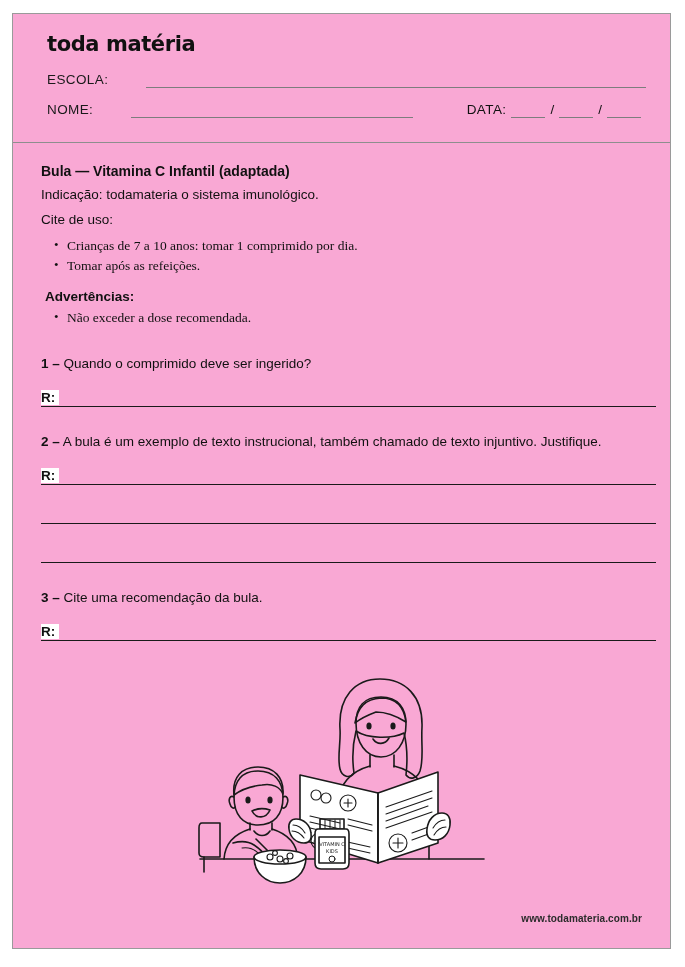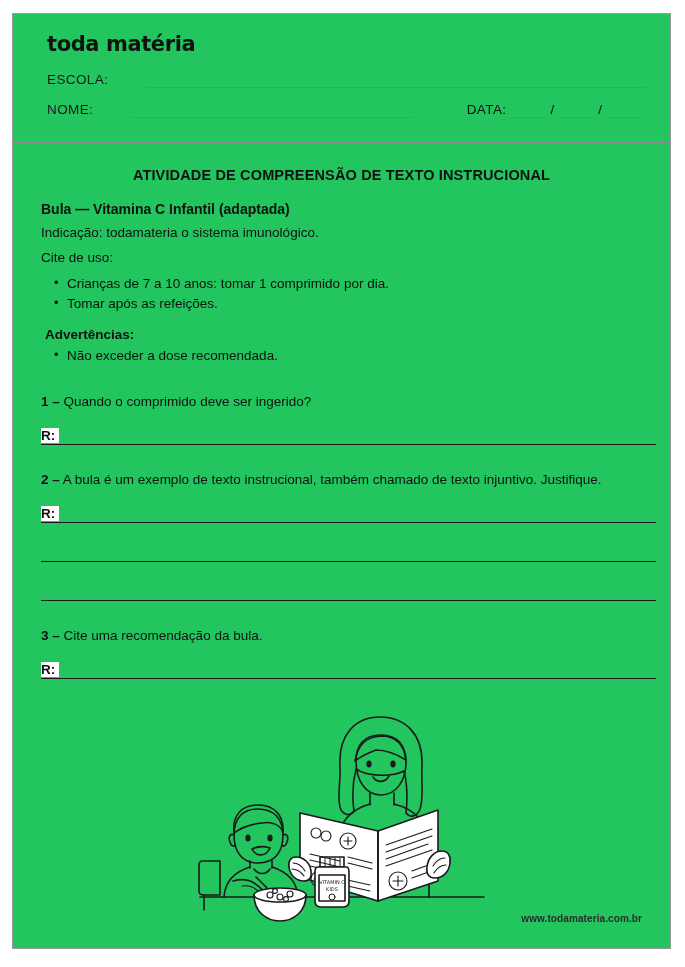--- a/index.html
+++ b/index.html
@@ -17,21 +17,21 @@
   }
 
   .page {
     position: absolute;
     left: 12px;
     top: 13px;
     width: 659px;
     height: 936px;
     border: 1px solid #9a9a9a;
     box-sizing: border-box;
-    background: #22c55e;
+    background: #f9a8d4;
   }
 
   
   .header {
     padding: 18px 24px 0 24px;
     border-bottom: 1px solid #8e8e8e;
     height: 129px;
     box-sizing: border-box;
   }
   .logo {
@@ -112,20 +112,21 @@
   }
   .sub-head {
     font-size: 13.5px;
     font-weight: 700;
     margin: 13px 0 4px 4px;
   }
   ul.bullets {
     margin: 2px 0 0 0;
     padding-left: 26px;
     list-style: none;
+    font-family: Liberation Serif, serif;
   }
   ul.bullets li {
     font-size: 13.5px;
     line-height: 1.45;
     position: relative;
   }
   ul.bullets li::before {
     content: "\2022";
     position: absolute;
     left: -13px;
@@ -209,21 +210,20 @@
         <span class="date-sep">/</span>
         <span class="date-blank"></span>
         <span class="date-sep">/</span>
         <span class="date-blank"></span>
       </span>
     </div>
   </div>
 
   <div class="content">
 
-    <div class="worksheet-title">ATIVIDADE DE COMPREENSÃO DE TEXTO INSTRUCIONAL</div>
 
     <div class="passage">
       <div class="passage-title">Bula — Vitamina C Infantil (adaptada)</div>
       <div class="passage-line">Indicação: todamateria o sistema imunológico.</div>
       <div class="passage-line">Cite de uso:</div>
 
       <ul class="bullets">
         <li>Crianças de 7 a 10 anos: tomar 1 comprimido por dia.</li>
         <li>Tomar após as refeições.</li>
       </ul>

